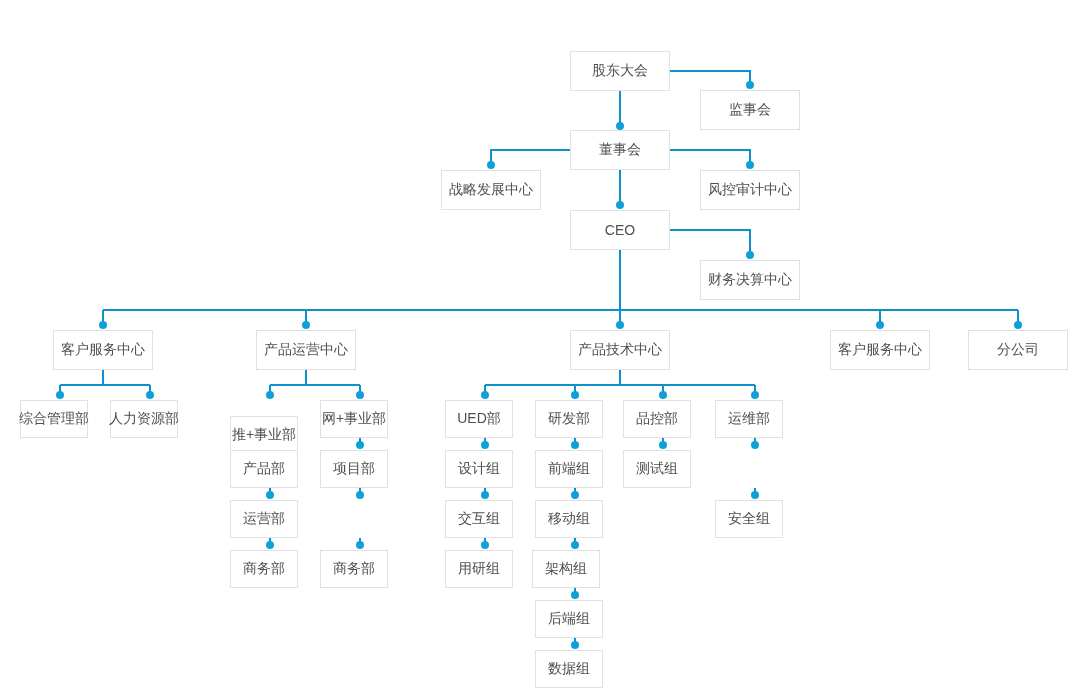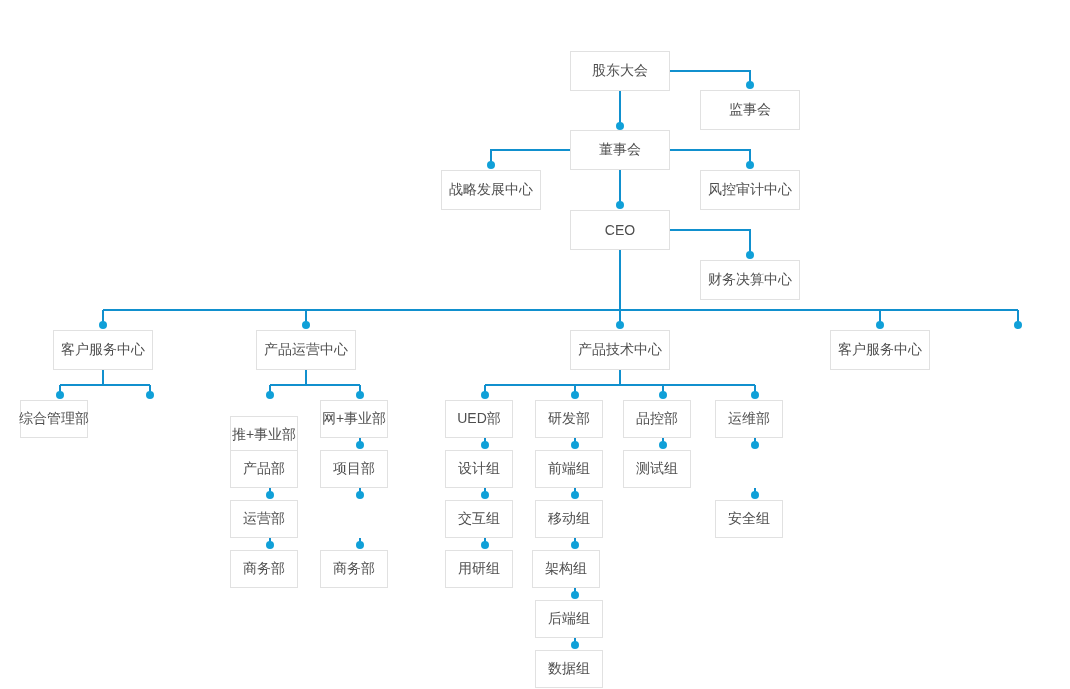--- a/index.html
+++ b/index.html
@@ -119,22 +119,24 @@
   <div class="node w100" style="left:570px;top:130px">董事会</div>
   <div class="node w100" style="left:441px;top:170px">战略发展中心</div>
   <div class="node w100" style="left:700px;top:170px">风控审计中心</div>
   <div class="node w100" style="left:570px;top:210px">CEO</div>
   <div class="node w100" style="left:700px;top:260px">财务决算中心</div>
 
   <div class="node w100" style="left:53px;top:330px">客户服务中心</div>
   <div class="node w100" style="left:256px;top:330px">产品运营中心</div>
   <div class="node w100" style="left:570px;top:330px">产品技术中心</div>
   <div class="node w100" style="left:830px;top:330px">客户服务中心</div>
+  <div class="node w100" style="left:968px;top:330px">分公司</div>
 
   <div class="node w80" style="left:20px;top:400px">综合管理部</div>
+  <div class="node w80" style="left:110px;top:400px">人力资源部</div>
   <div class="node w80" style="left:230px;top:416px">推+事业部</div>
   <div class="node w80" style="left:445px;top:400px">UED部</div>
   <div class="node w80" style="left:320px;top:400px">网+事业部</div>
   <div class="node w80" style="left:535px;top:400px">研发部</div>
   <div class="node w80" style="left:623px;top:400px">品控部</div>
   <div class="node w80" style="left:715px;top:400px">运维部</div>
 
   <div class="node w80" style="left:230px;top:450px">产品部</div>
   <div class="node w80" style="left:320px;top:450px">项目部</div>
   <div class="node w80" style="left:445px;top:450px">设计组</div>

